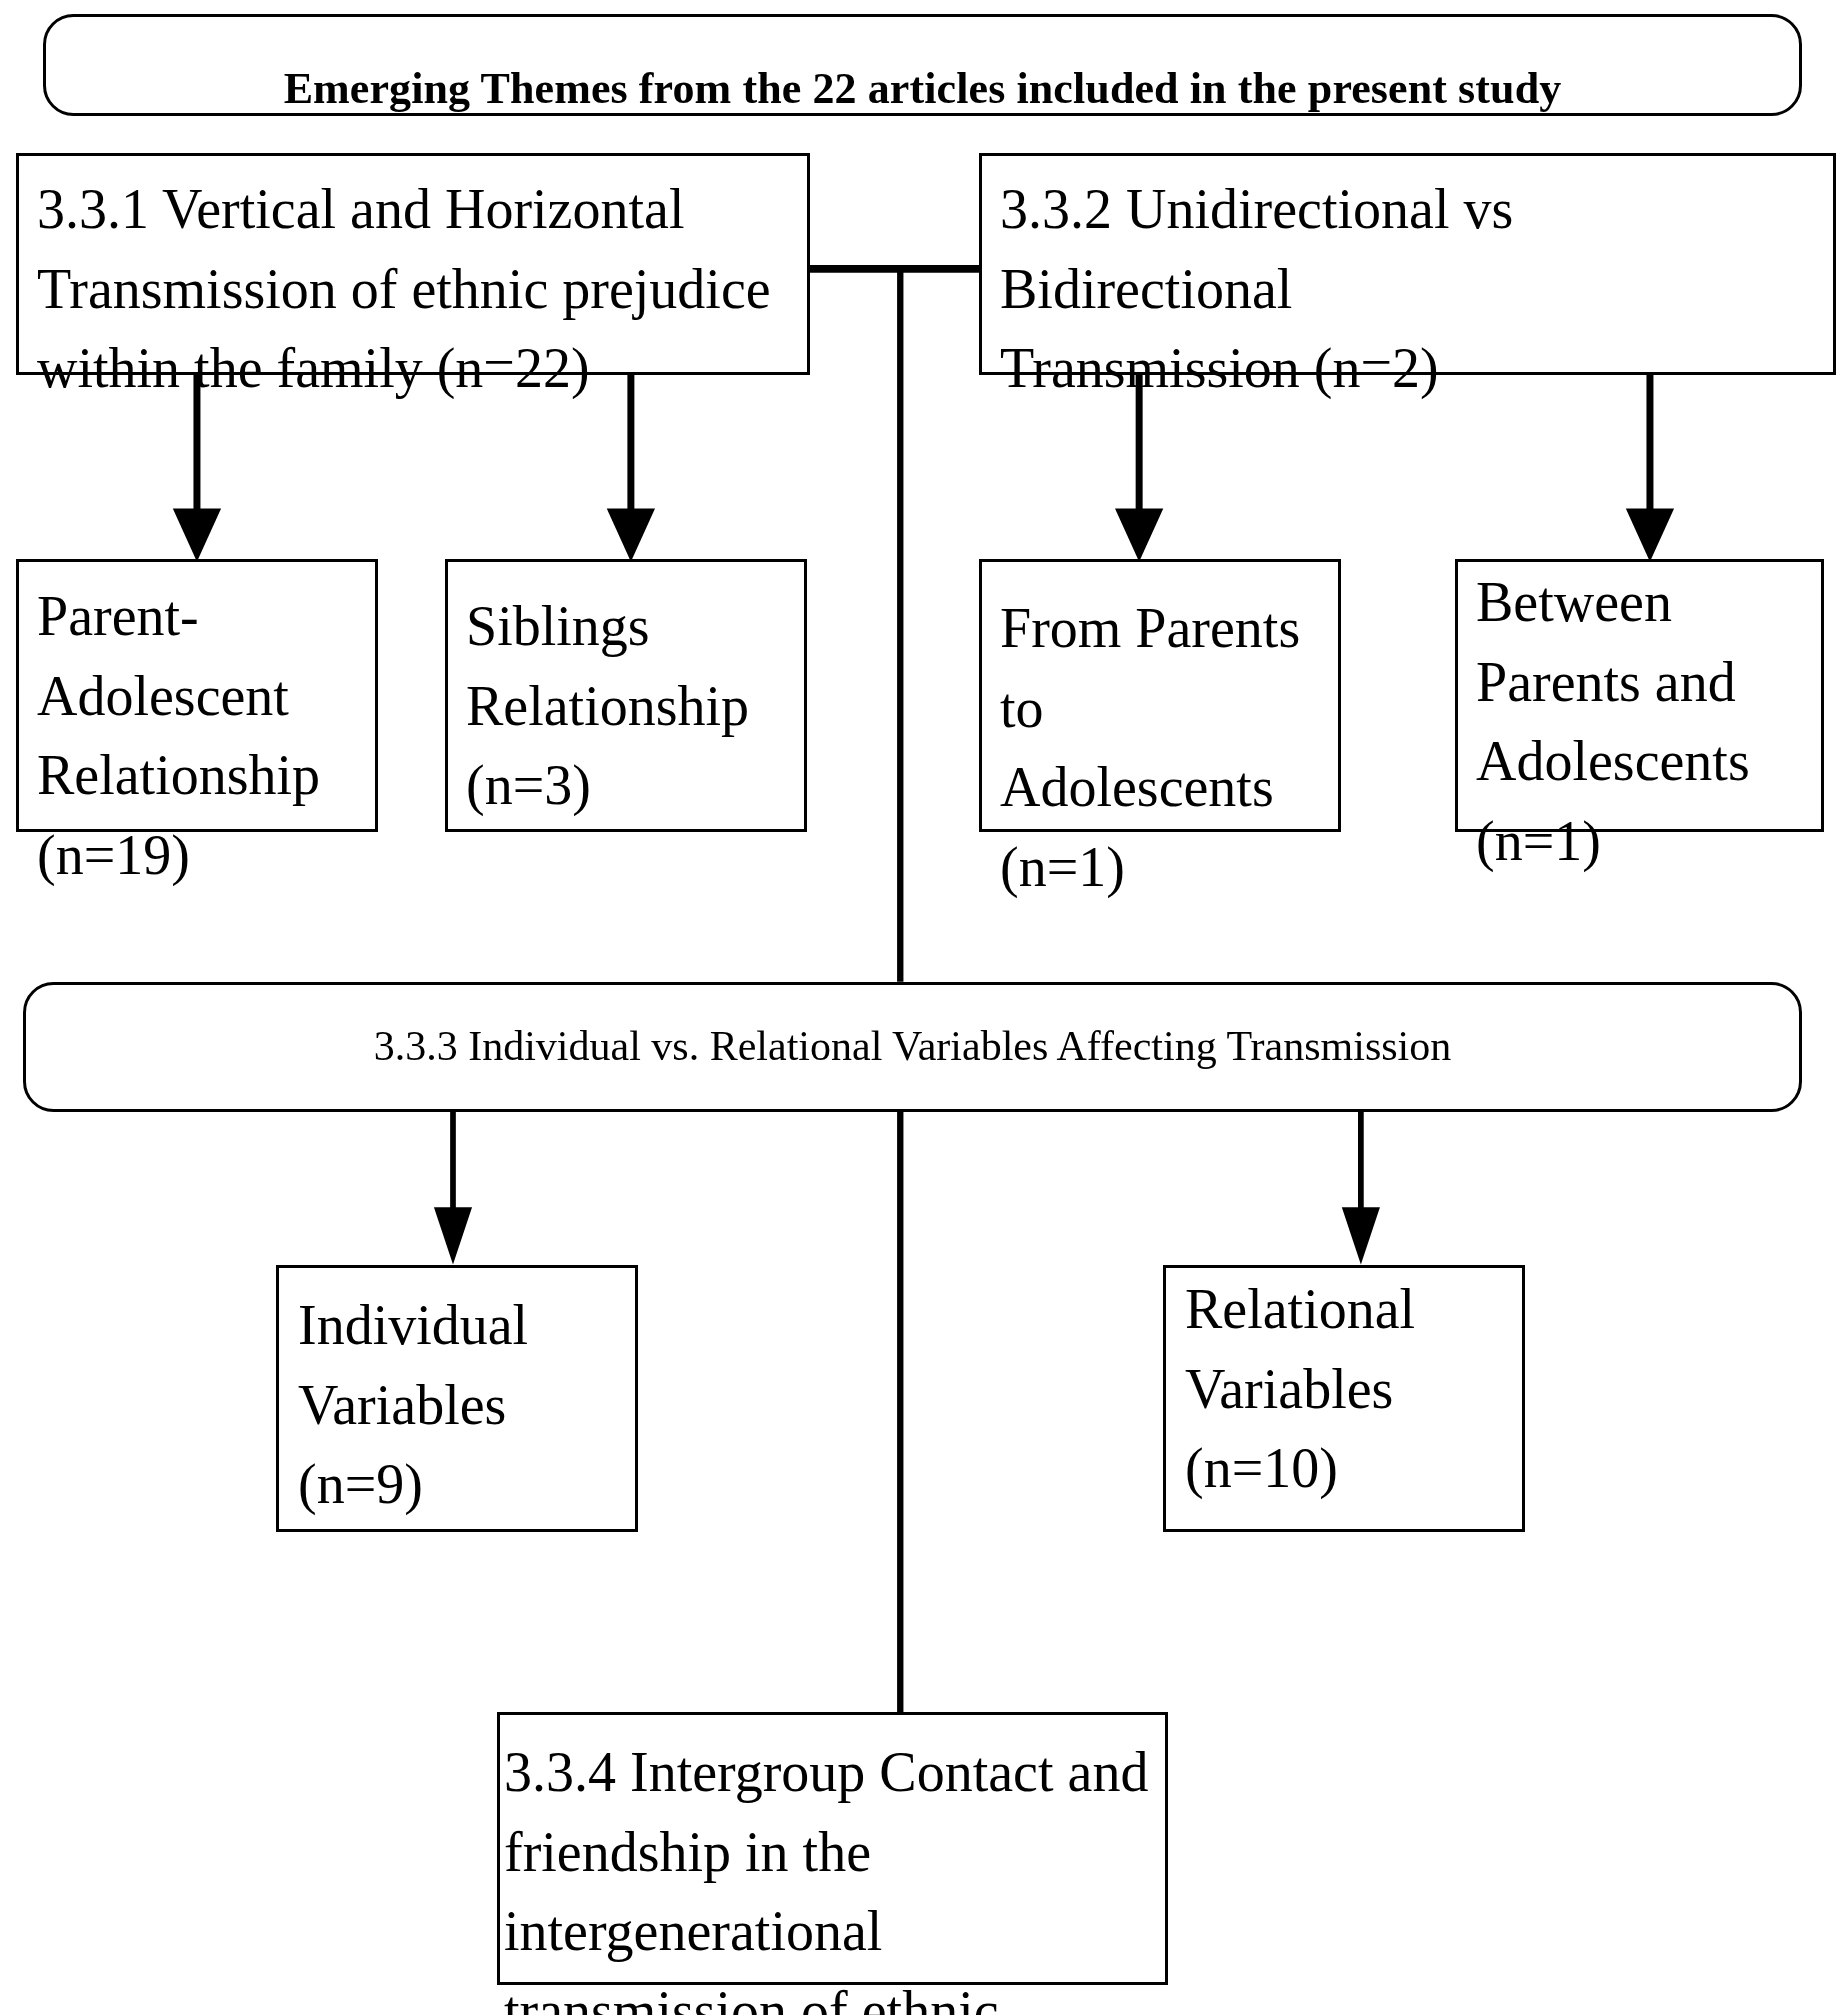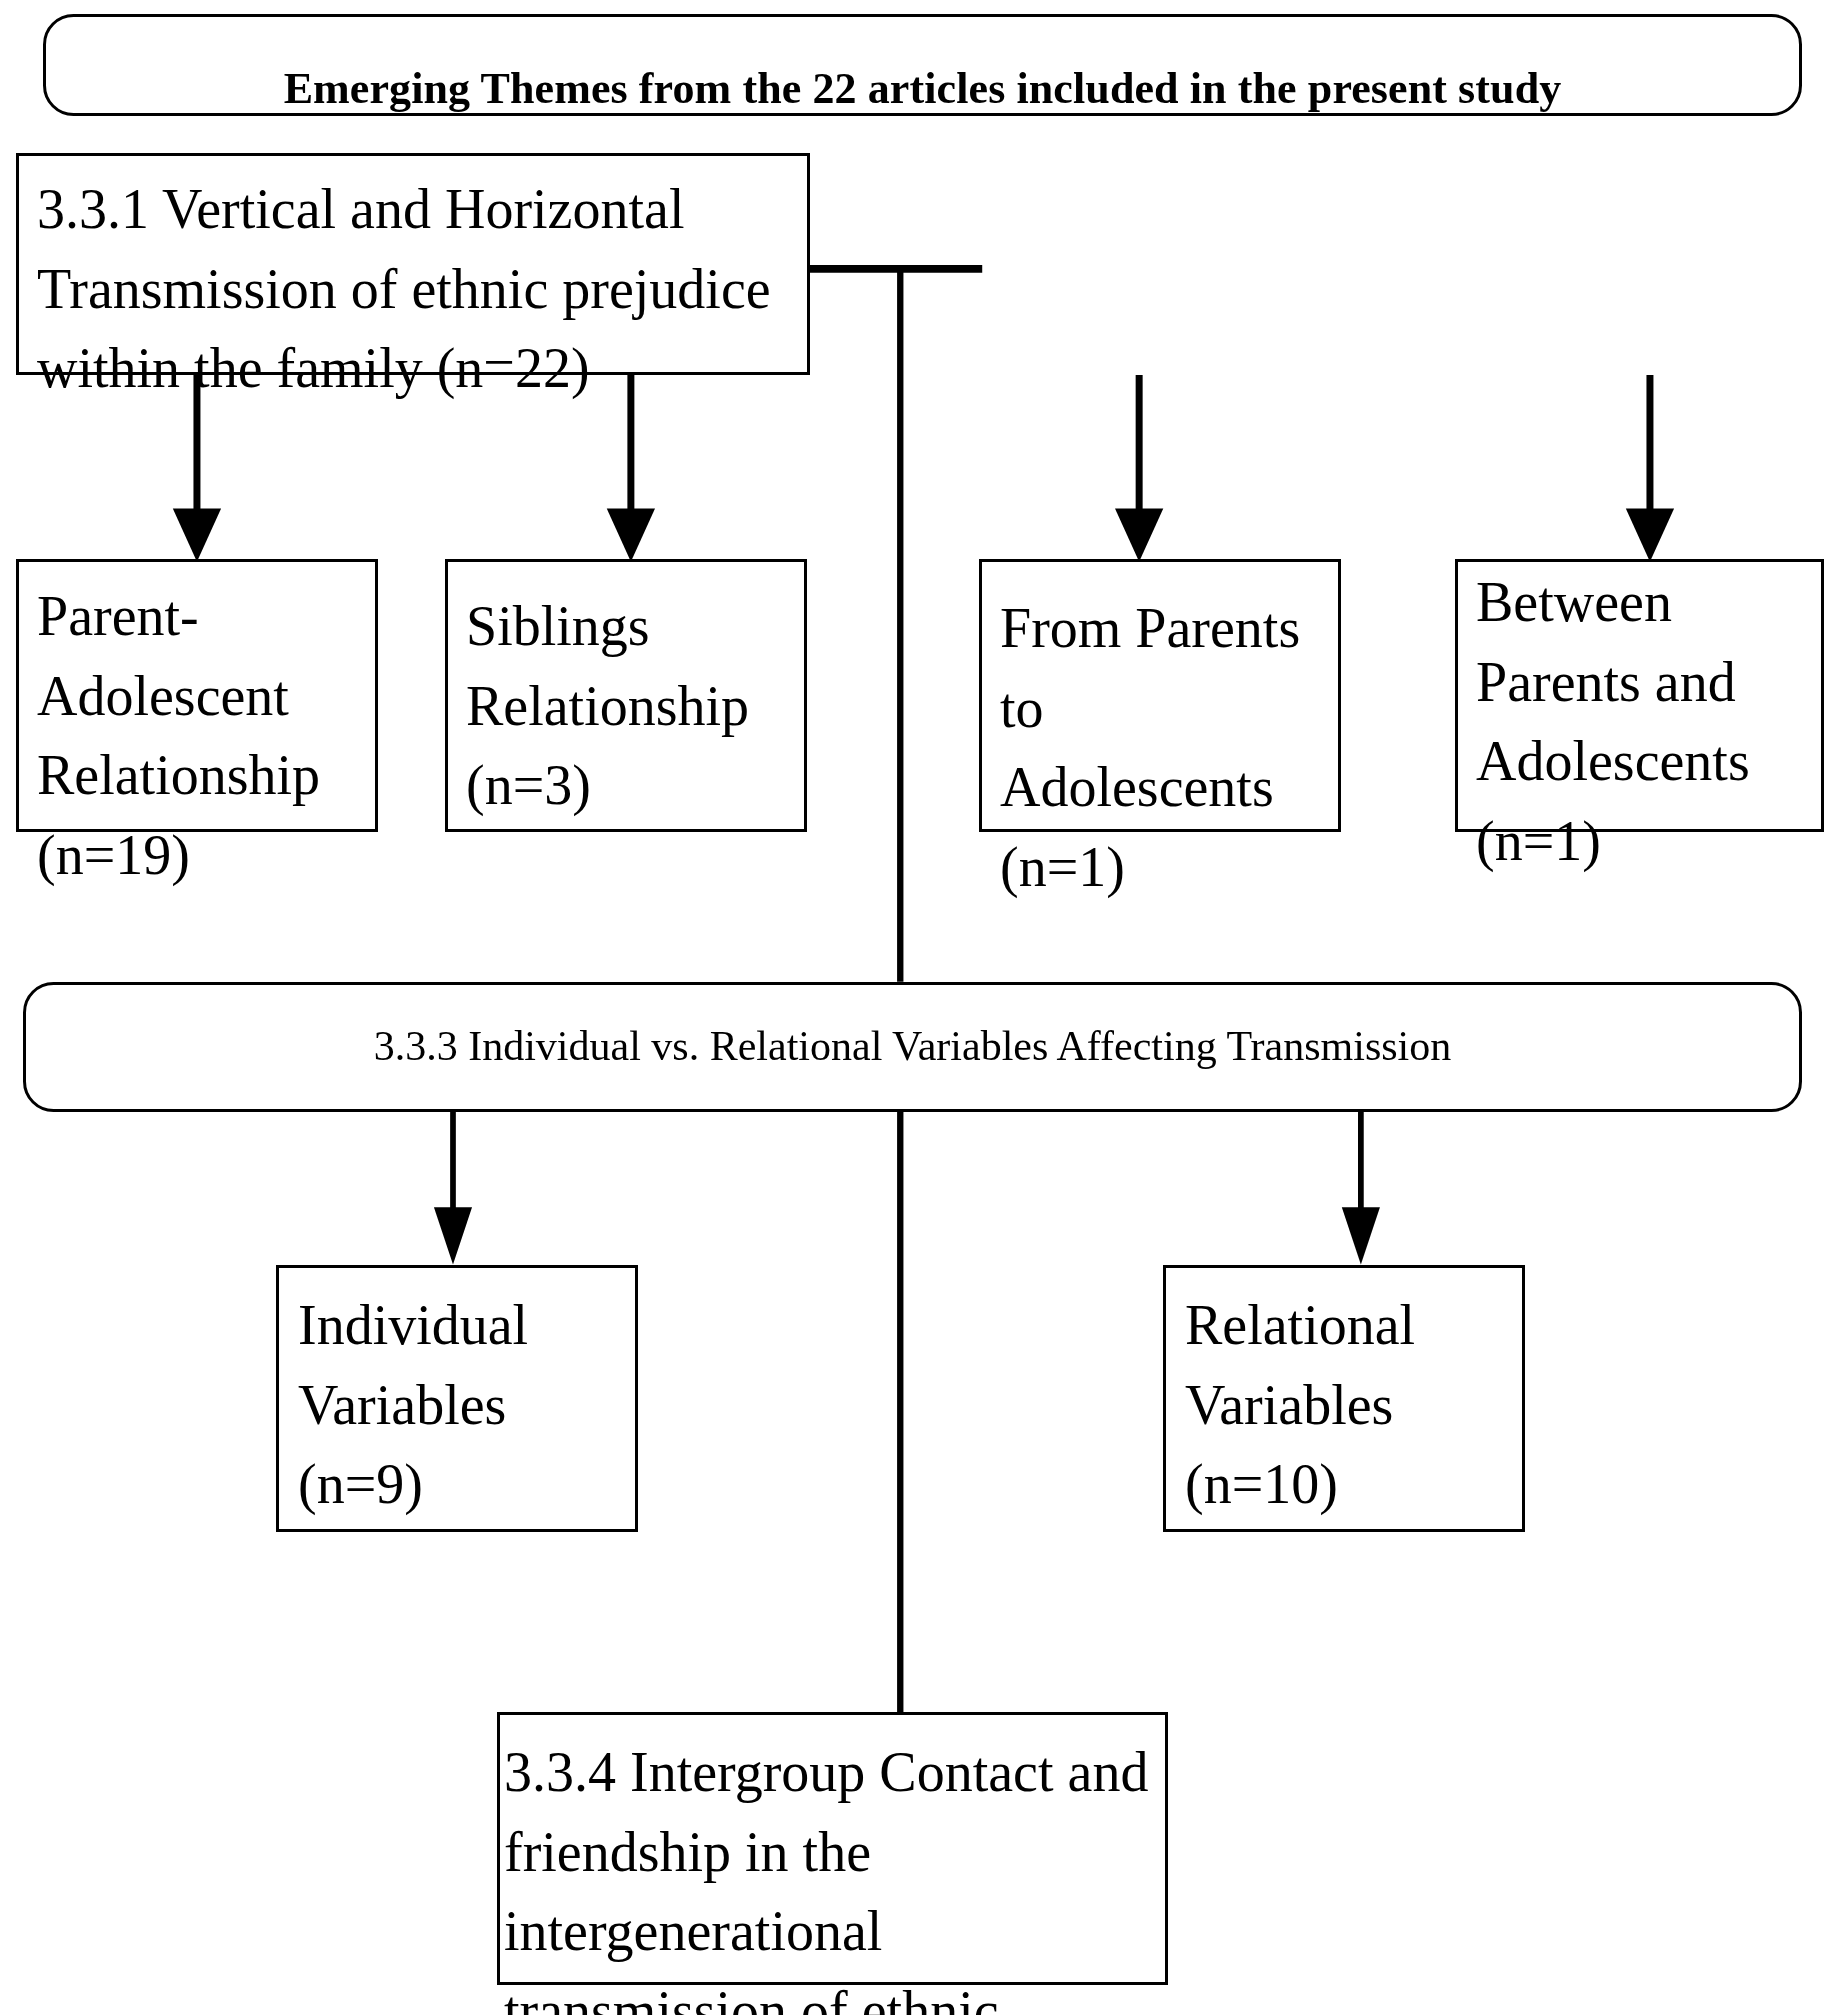--- a/index.html
+++ b/index.html
@@ -89,20 +89,24 @@
   <div class="node rounded hdr" style="left:43px;top:14px;width:1759px;height:102px;">
     <span class="txt">Emerging Themes from the 22 articles included in the present study</span>
   </div>
 
   <div class="node box" style="left:16px;top:153px;width:794px;height:222px;padding:14px 18px;">
     <span class="txt">3.3.1 Vertical and Horizontal
 Transmission of ethnic prejudice
 within the family (n=22)</span>
   </div>
 
+  <div class="node box" style="left:979px;top:153px;width:857px;height:222px;padding:14px 18px;">
+    <span class="txt">3.3.2 Unidirectional vs Bidirectional
+Transmission (n=2)</span>
+  </div>
 
   <div class="node box" style="left:16px;top:559px;width:362px;height:273px;padding:15.3px 18px;">
     <span class="txt">Parent-
 Adolescent
 Relationship
 (n=19)</span>
   </div>
 
   <div class="node box" style="left:445px;top:559px;width:362px;height:273px;padding:25px 18px;">
     <span class="txt">Siblings
@@ -127,21 +131,21 @@
   <div class="node rounded bar" style="left:23px;top:982px;width:1779px;height:130px;">
     <span class="txt">3.3.3 Individual vs. Relational Variables Affecting Transmission</span>
   </div>
 
   <div class="node box" style="left:276px;top:1265px;width:362px;height:267px;padding:18px 19px;">
     <span class="txt">Individual
 Variables
 (n=9)</span>
   </div>
 
-  <div class="node box" style="left:1163px;top:1265px;width:362px;height:267px;padding:18px 19px;">
+  <div class="node box" style="left:1163px;top:1265px;width:362px;height:267px;padding:2px 19px;">
     <span class="txt">Relational
 Variables
 (n=10)</span>
   </div>
 
   <div class="node box" style="left:497px;top:1712px;width:671px;height:273px;padding:18px 4px;">
     <span class="txt">3.3.4 Intergroup Contact and
 friendship in the intergenerational
 transmission of ethnic prejudice
 (n=4)</span>

